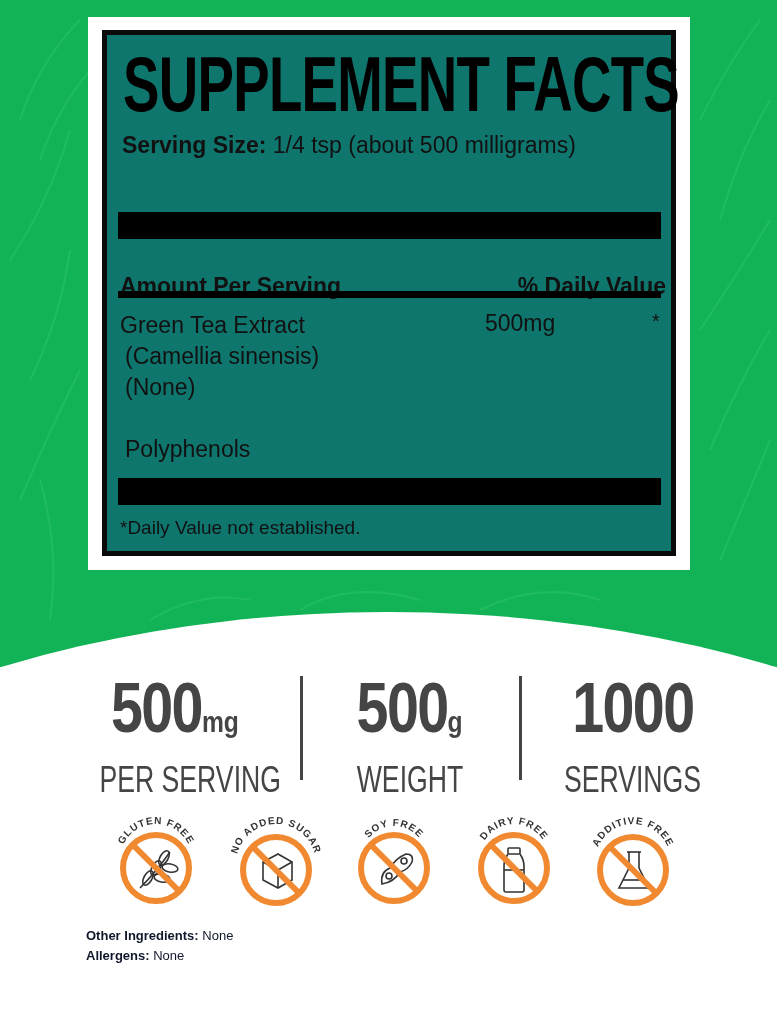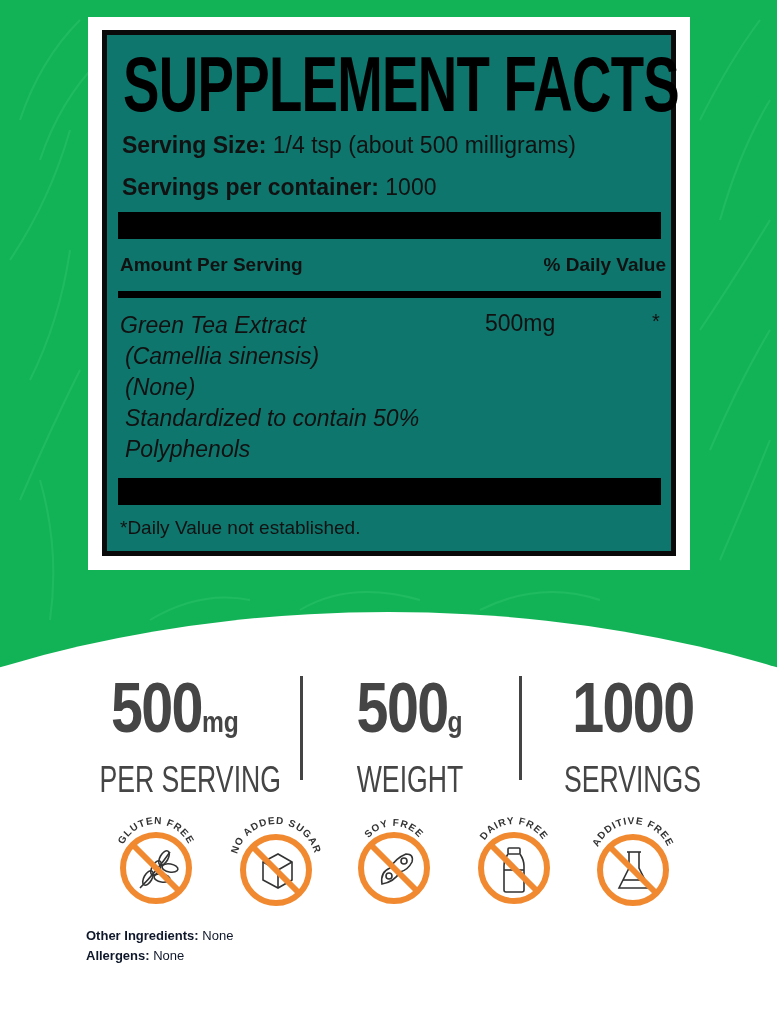--- a/index.html
+++ b/index.html
@@ -7,22 +7,22 @@
     .green-bg { position:absolute; left:0; top:0; width:777px; height:700px; background:#12b356; overflow:hidden; }
     .leaf-pattern { position:absolute; inset:0; opacity:0.18; }
     .white-arc { position:absolute; left:-420px; top:612px; width:1617px; height:900px; background:#ffffff; border-radius:50%; }
     .panel { position:absolute; left:88px; top:17px; width:602px; height:553px; background:#ffffff; }
     .label { position:absolute; left:102px; top:30px; width:564px; height:516px; border:5px solid #0a0a0a; background:#0f766e; }
     .title { position:absolute; left:16px; top:14px; width:534px; font-family:"Liberation Sans", sans-serif; font-weight:700; font-size:78px; line-height:70px; letter-spacing:-1px; color:#000; white-space:nowrap; transform:scaleX(0.72); transform-origin:left top; transform: scale(0.705, 1.0); }
     .row-text { position:absolute; left:15px; font-size:23px; color:#111; white-space:nowrap; }
     .row-text b { font-weight:700; }
     .bar-thick { position:absolute; left:11px; width:543px; height:27px; background:#000; }
     .bar-thin { position:absolute; left:11px; width:543px; height:7px; background:#000; }
-    .hdr { position:absolute; font-size:19px; font-weight:700; color:#111; white-space:nowrap; }
-    .ing { position:absolute; left:13px; font-size:23px; color:#111; line-height:31px;font-style:italic; }
+    .hdr { position:absolute; font-size:23px; font-weight:700; color:#111; white-space:nowrap;margin-top:19px; }
+    .ing { position:absolute; left:13px; font-size:23px; color:#111; line-height:31px; }
     .amt { position:absolute; left:378px; top:275px; font-size:23px; color:#111; }
     .star { position:absolute; left:545px; top:275px; font-size:20px; color:#111; }
     .foot { position:absolute; left:13px; top:482px; font-size:19px; color:#111; }
 
     .stat { position:absolute; top:676px; text-align:center; color:#454545; }
     .stat .big { font-family:"Liberation Sans", sans-serif; font-weight:700; font-size:70px; line-height:64px; letter-spacing:-2px; display:inline-block; transform:scaleX(0.82); transform-origin:center; white-space:nowrap; }
     .stat .unit { font-size:30px; letter-spacing:0; }
     .stat .sub { font-family:"Liberation Sans", sans-serif; font-size:37px; line-height:40px; display:block; transform:scaleX(0.72); transform-origin:center; white-space:nowrap; margin-top:6px; }
     .divider { position:absolute; top:676px; width:3px; height:104px; background:#444; }
 
@@ -52,29 +52,27 @@
         <path d="M480 610 Q540 580 600 600"></path>
     </g>
   </svg>
   <div class="white-arc"></div>
 </div>
 
 <div class="panel"></div>
 <div class="label">
   <div class="title" style="transform:scaleX(0.7);">SUPPLEMENT FACTS</div>
   <div class="row-text" style="top:97px;"><b>Serving Size:</b><span> 1/4 tsp (about 500 milligrams)</span></div>
-  <div class="row-text" style="top:139px;"><b>Servings per container:</b><span> 1000</span></div>
   <div class="bar-thick" style="top:177px;"></div>
   <div class="hdr" style="left:13px; top:219px;">Amount Per Serving</div>
   <div class="hdr" style="right:5px; top:219px;">% Daily Value</div>
   <div class="bar-thin" style="top:256px;"></div>
   <div class="ing" style="top:275px;">Green Tea Extract</div>
   <div class="ing it" style="top:306px; left:18px;">(Camellia sinensis)</div>
   <div class="ing" style="top:337px; left:18px;">(None)</div>
-  <div class="ing" style="top:368px; left:18px;">Standardized to contain 50%</div>
   <div class="ing" style="top:399px; left:18px;">Polyphenols</div>
   <div class="amt">500mg</div>
   <div class="star">*</div>
   <div class="bar-thick" style="top:443px;"></div>
   <div class="foot">*Daily Value not established.</div>
 </div>
 
 <div class="stat" style="left:70px; width:210px;">
   <span class="big"><span>500</span><span class="unit">mg</span></span>
   <span class="sub">PER SERVING</span>

